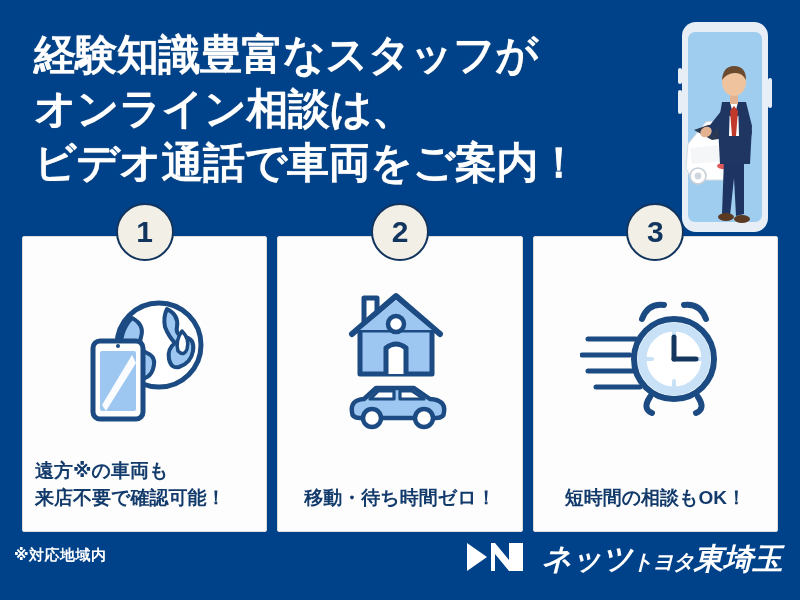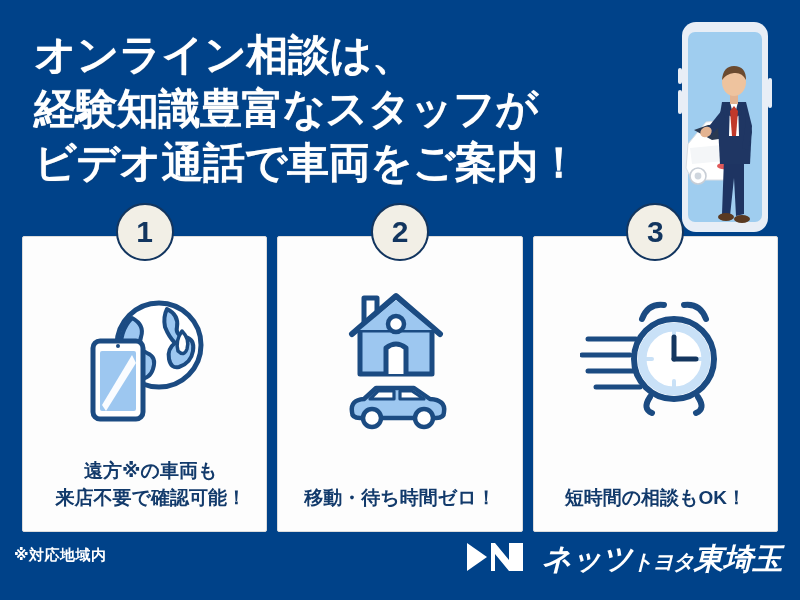--- a/index.html
+++ b/index.html
@@ -111,23 +111,23 @@
     margin-bottom: 20px;
     color: #123a6b;
     font-size: 19px;
     font-weight: bold;
     line-height: 27px;
     white-space: pre-line;
     text-align: left;
     padding: 0 8px;
   }
   .card-caption.align-left {
-    text-align: center;
+    text-align: left;
     width: 100%;
-    padding-left: 20px;
+    padding-left: 12px;
     box-sizing: border-box;
   }
 
   
   .footer {
     position: absolute;
     left: 0;
     bottom: 0;
     width: 800px;
     height: 68px;
@@ -168,22 +168,22 @@
   }
 </style>
 </head>
 <body>
 
 <div class="banner">
 
   <div class="hero">
 
     <div class="headline">
+      <div class="headline-line">経験知識豊富なスタッフが</div>
       <div class="headline-line">オンライン相談は、</div>
-      <div class="headline-line">経験知識豊富なスタッフが</div>
       <div class="headline-line">ビデオ通話で車両をご案内！</div>
     </div>
 
     <div class="phone-illustration">
       <svg width="106" height="218" viewBox="0 0 106 218" xmlns="http://www.w3.org/2000/svg">
 
         <rect x="10" y="4" width="86" height="210" rx="14" ry="14" fill="#e8eef6"></rect>
 
         <rect x="6" y="50" width="4" height="16" rx="2" fill="#e8eef6"></rect>
         <rect x="6" y="72" width="4" height="24" rx="2" fill="#e8eef6"></rect>

